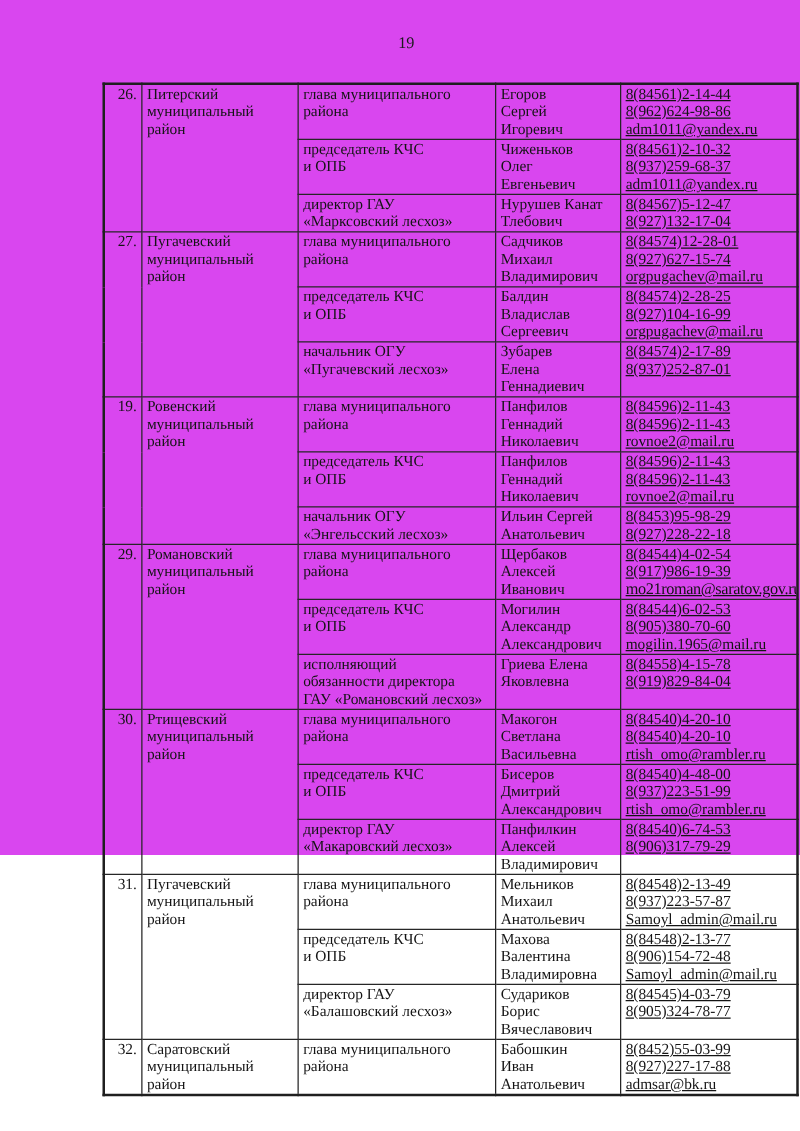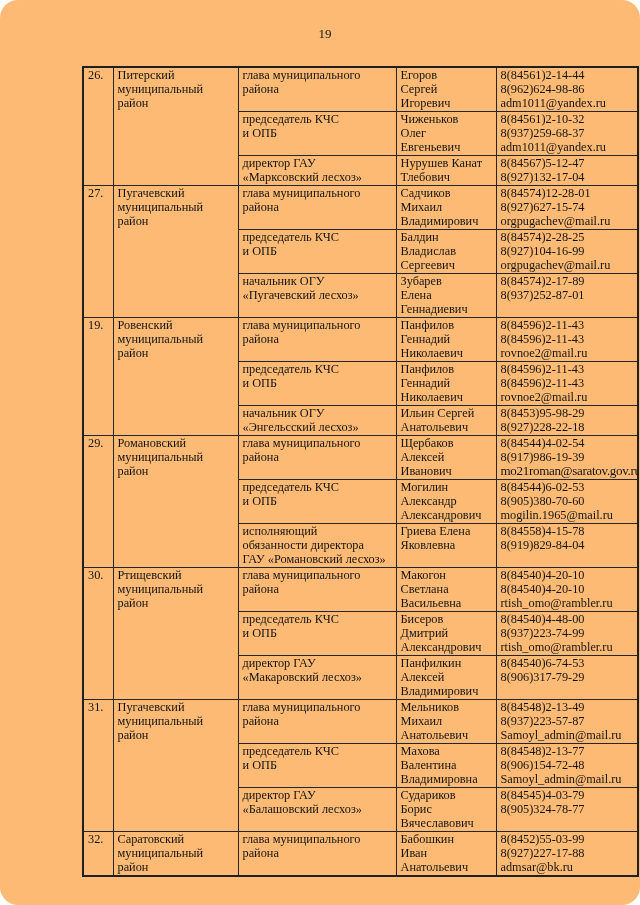--- a/index.html
+++ b/index.html
@@ -6,25 +6,24 @@
     margin: 0;
     padding: 0;
     background: #ffffff;
     width: 640px;
     height: 905px;
     overflow: hidden;
   }
   .page {
     position: relative;
     width: 640px;
-    height: 905px;
-    background: #fdba74;
+    height: 684px;
+    background: #d946ef;
     font-family: "Liberation Serif", "DejaVu Serif", serif;
     color: #141414;
-    border-radius: 18px;
   }
   .page-number {
     position: absolute;
     top: 26px;
     left: 0;
     width: 650px;
     text-align: center;
     font-size: 13px;
     color: #1a1a1a;
   }
@@ -40,25 +39,25 @@
   table.contacts-table td {
     border: 1px solid #262626;
     vertical-align: top;
     padding: 0 3px 1px 4px;
     font-size: 12.3px;
     line-height: 14px;
     white-space: pre-line;
     overflow: hidden;
   }
   td.num {
-    text-align: left;
+    text-align: right;
     padding-left: 1px;
     padding-right: 1px;
   }
-  td.contacts { white-space: normal; }
+  td.contacts { white-space: normal; text-decoration: underline; }
   td.contacts div { white-space: nowrap; }
   td.contacts div.condensed {
     font-size: 13px;
     letter-spacing: -0.3px;
   }
 </style>
 </head>
 <body>
 
 <div class="page">
@@ -193,21 +192,21 @@
 Светлана
 Васильевна</td>
           <td class="contacts"><div>8(84540)4-20-10</div><div>8(84540)4-20-10</div><div>rtish_omo@rambler.ru</div></td>
         </tr>
         <tr>
           <td class="position">председатель КЧС
 и ОПБ</td>
           <td class="person">Бисеров
 Дмитрий
 Александрович</td>
-          <td class="contacts"><div>8(84540)4-48-00</div><div>8(937)223-74-99</div><div>rtish_omo@rambler.ru</div></td>
+          <td class="contacts"><div>8(84540)4-48-00</div><div>8(937)223-51-99</div><div>rtish_omo@rambler.ru</div></td>
         </tr>
         <tr>
           <td class="position">директор ГАУ
 «Макаровский лесхоз»</td>
           <td class="person">Панфилкин
 Алексей
 Владимирович</td>
           <td class="contacts"><div>8(84540)6-74-53</div><div>8(906)317-79-29</div></td>
         </tr>
         <tr>

